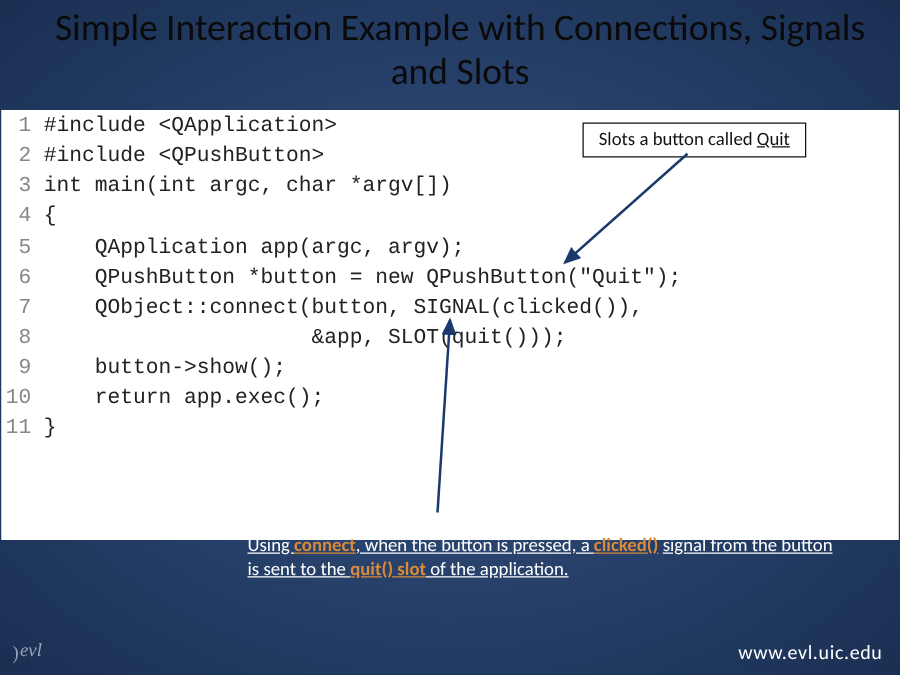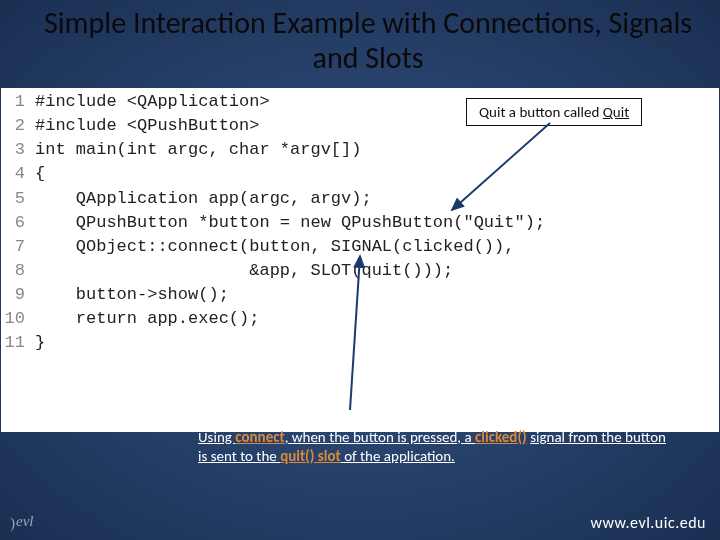--- a/index.html
+++ b/index.html
@@ -90,21 +90,21 @@
 <span class="ln">5</span><span>    QApplication app(argc, argv);</span>
 <span class="ln">6</span><span>    QPushButton *button = new QPushButton("Quit");</span>
 <span class="ln">7</span><span>    QObject::connect(button, SIGNAL(clicked()),</span>
 <span class="ln">8</span><span>                     &amp;app, SLOT(quit()));</span>
 <span class="ln">9</span><span>    button-&gt;show();</span>
 <span class="ln">10</span><span>    return app.exec();</span>
 <span class="ln">11</span><span>}</span></div>
 </div>
 
 <div class="callout callout-top">
-  <span>Quit a button called </span><span class="u">Quit</span>
+  <span>Slots a button called </span><span class="u">Quit</span>
 </div>
 
 <svg class="arrow-svg" style="top:120px;left:440px" width="140" height="110">
   <defs>
       <marker id="ah1" markerWidth="8" markerHeight="8" refX="6" refY="3" orient="auto">
         <path d="M0,0 L7,3 L0,6 Z" fill="#1b3a6b"></path>
       </marker>
     </defs>
   <line x1="110" y1="3" x2="12" y2="90" stroke="#1b3a6b" stroke-width="2" marker-end="url(#ah1)"></line>
 </svg>

